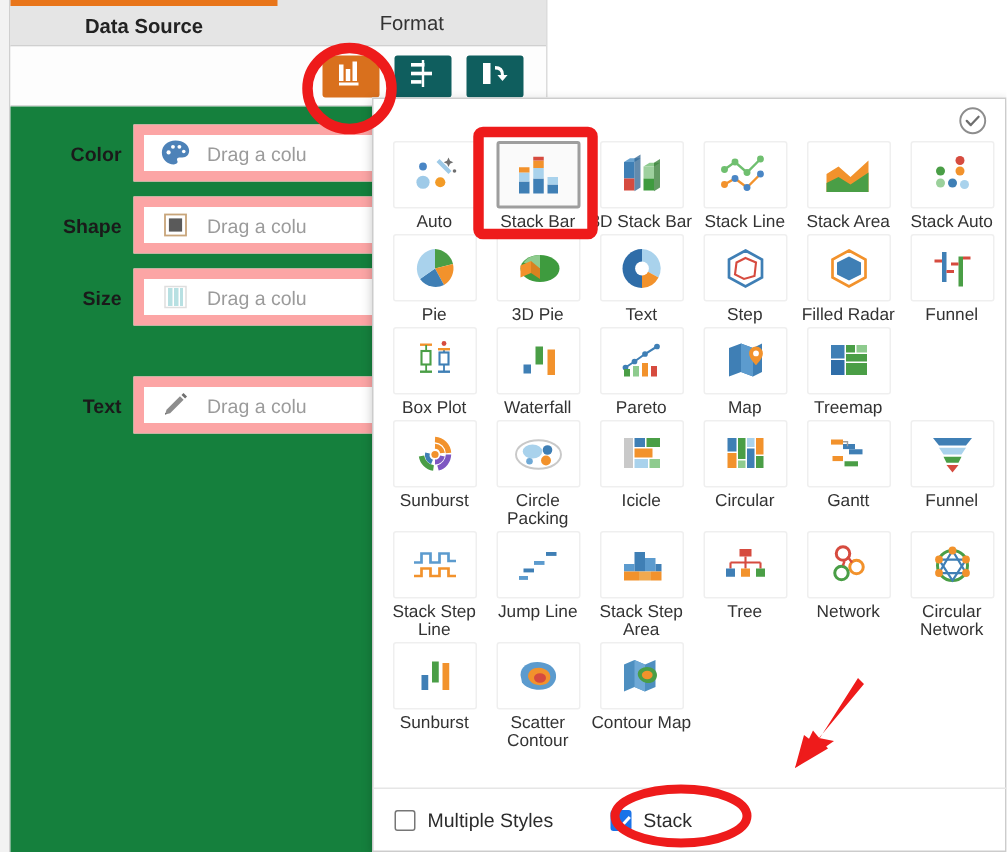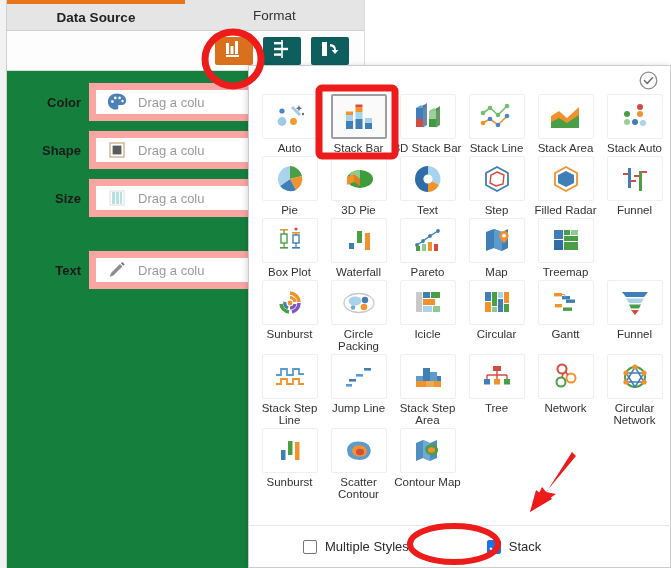--- a/index.html
+++ b/index.html
@@ -153,21 +153,20 @@
   .popup-foot {
     position: absolute; left: 0; bottom: 0;
     width: 423px; height: 42px;
     border-top: 1px solid #e6e6e6;
     display: flex; align-items: center;
     padding-left: 14px;
   }
   .chk-wrap {
     display: flex; align-items: center;
     margin-right: 38px;
-    margin-left: 40px;
   }
   .chk-box {
     width: 14px; height: 14px;
     border: 1px solid #767676;
     border-radius: 2px;
     background: #fff;
     margin-right: 8px;
     flex-shrink: 0;
   }
   .chk-box.checked {

